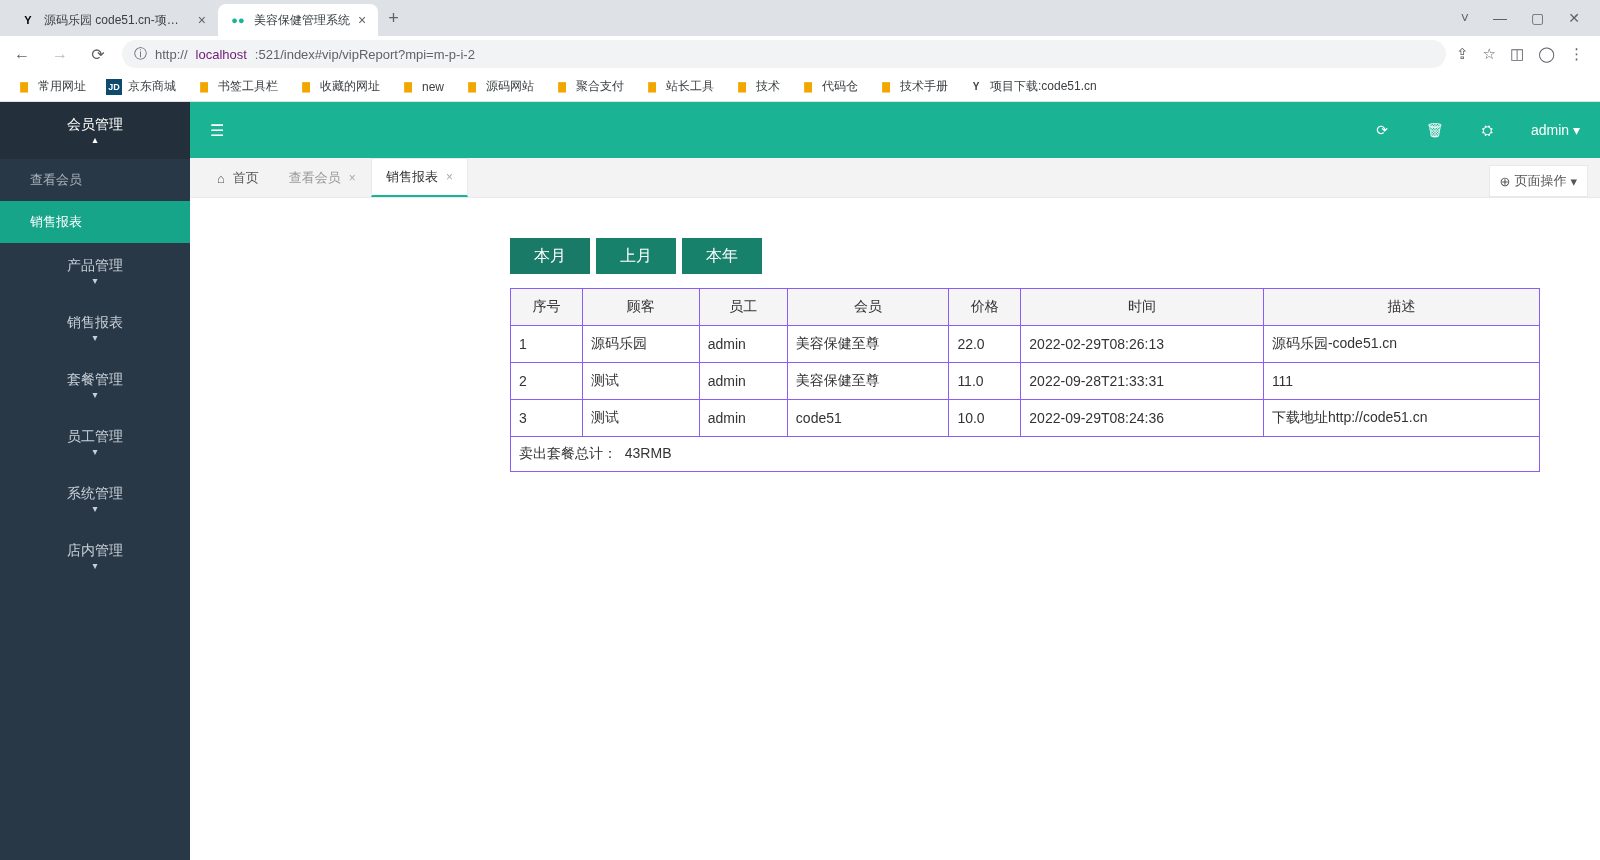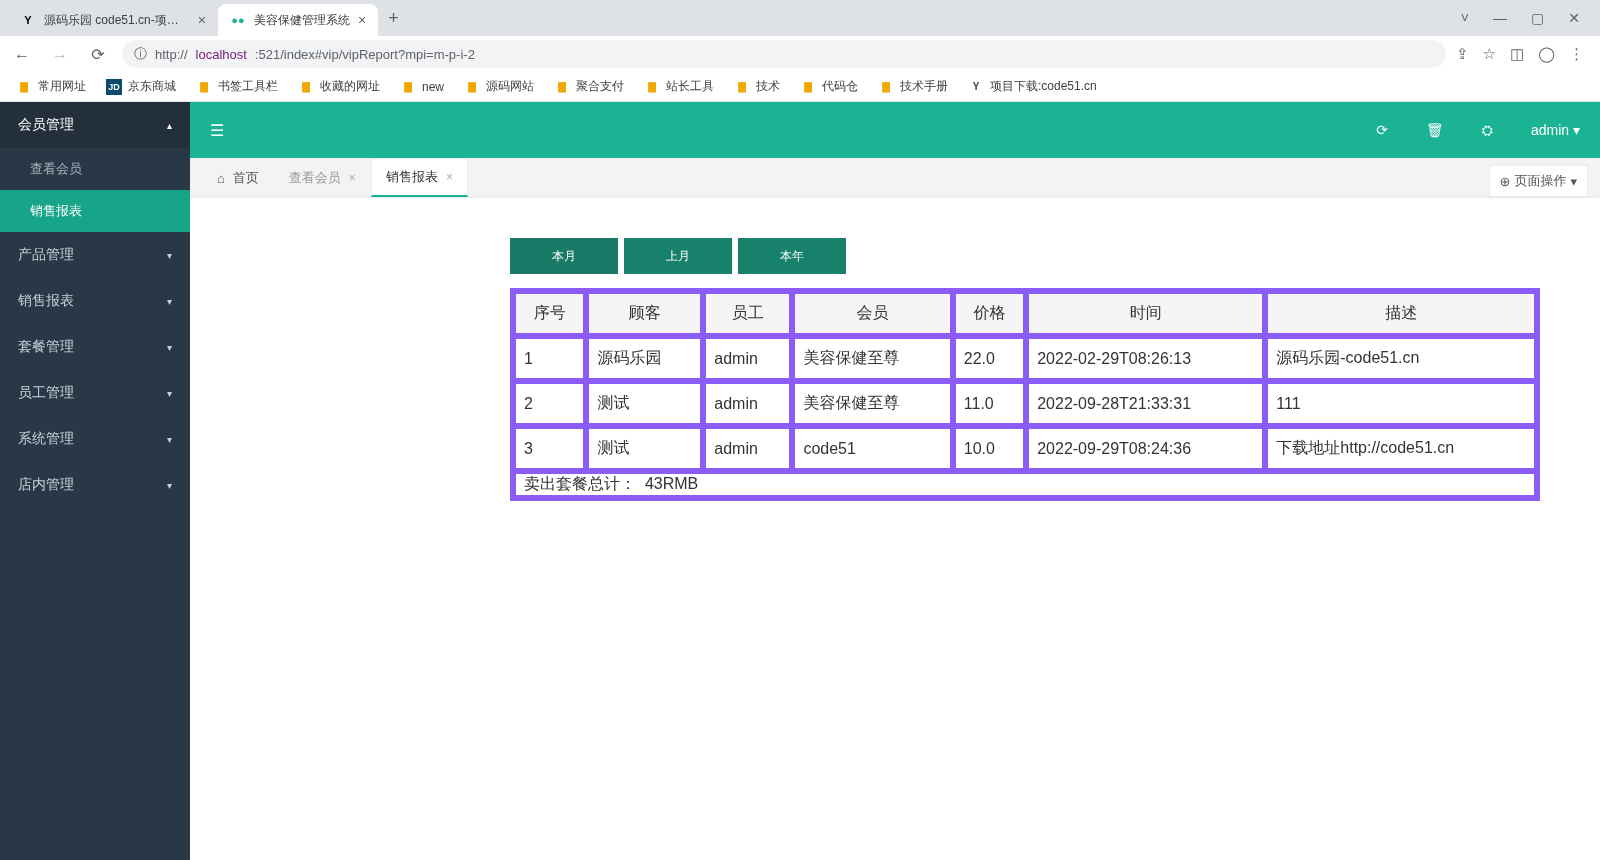--- a/index.html
+++ b/index.html
@@ -30,49 +30,49 @@
 
 
 .app { display: flex; height: calc(860px - 102px); }
 .sidebar { width: 190px; background: #293846; color: #a7b1bb; display: flex; flex-direction: column; }
 .logo-row { display: flex; align-items: center; gap: 10px; height: 56px; padding-left: 22px; background: #293846; }
 .logo-circle { width: 30px; height: 30px; border-radius: 50%; background: #17a589; position: relative; }
 .logo-circle::before, .logo-circle::after { content: ""; position: absolute; width: 7px; height: 7px; background: #293846; border-radius: 50%; top: 11px; }
 .logo-circle::before { left: 6px; }
 .logo-circle::after { right: 6px; }
 .logo-text { color: #fff; font-size: 18px; font-weight: bold; }
-.side-group { padding: 14px 18px; display: flex; align-items: center; justify-content: space-between; cursor: pointer; font-size: 14px; color: #c7d0d9; }
+.side-group { padding: 14px 18px; display: flex; align-items: center; justify-content: space-between; cursor: pointer; font-size: 14px; color: #c7d0d9; flex-direction: column; }
 .side-group .arrow { font-size: 10px; }
 .side-group.expanded { background: #232f3a; color: #fff; }
 .side-sub { padding: 12px 18px 12px 30px; font-size: 13px; cursor: pointer; color: #a7b1bb; }
 .side-sub.active { background: #17a589; color: #fff; }
 
 .main { flex: 1; display: flex; flex-direction: column; background: #f3f3f4; }
 .topbar { height: 56px; background: #1ab394; display: flex; align-items: center; padding: 0 20px; color: #fff; }
 .hamburger { font-size: 16px; cursor: pointer; }
 .topbar-right { margin-left: auto; display: flex; align-items: center; gap: 38px; font-size: 14px; }
 
 .tabs-row { height: 40px; background: #f3f3f4; border-bottom: 1px solid #e7eaec; display: flex; align-items: flex-end; padding-left: 12px; }
 .ctab { padding: 9px 14px; font-size: 13px; color: #555; display: flex; align-items: center; gap: 8px; border: 1px solid transparent; }
 .ctab.active { background: #fff; border: 1px solid #e7eaec; border-bottom: 2px solid #1ab394; color: #333; }
 .ctab .cx { color: #aaa; font-size: 12px; cursor: pointer; }
 .ctab.dim { color: #999; }
 .page-ops { margin-left: auto; margin-right: 12px; padding: 6px 10px; color: #555; font-size: 13px; border: 1px solid #e7eaec; background: #fff; display: flex; align-items: center; gap: 4px; }
 
 .content { flex: 1; background: #fff; margin: 0; padding: 40px 0 0 0; position: relative; }
 .content-inner { width: 1050px; margin-left: 320px; }
 .btn-row { display: flex; gap: 6px; margin-bottom: 14px; }
-.btn-row button { width: 108px; height: 36px; border: none; background: #18816c; color: #fff; font-size: 12px; cursor: pointer; }
+.btn-row button { width: 80px; height: 36px; border: none; background: #18816c; color: #fff; font-size: 16px; cursor: pointer; }
 .btn-row button:first-child { background: #1a7a68; }
 
 table { border-collapse: collapse; width: 1030px; }
-th, td { border: 6px solid #8b5cf6; padding: 9px 8px; font-size: 16px; }
+th, td { border: 1px solid #8b5cf6; padding: 9px 8px; font-size: 14px; }
 th { background: #f5f5f5; font-weight: normal; color: #333; }
 td { color: #333; }
-.total-row td { padding: 0 8px; border-radius: 10px; }
+.total-row td { padding: 8px 8px; border-radius: 10px; }
 
 .watermark { position: absolute; top: 395px; left: 480px; font-size: 38px; color: #e63333; font-weight: 500; letter-spacing: 1px; pointer-events: none; font-family: "SimSun", serif; }
 </style>
 </head>
 <body>
 
 <div class="browser-chrome">
   <div class="tab-strip">
     <div class="tab">
       <span class="tab-favicon" style="color:#000;font-weight:bold">Y</span>

